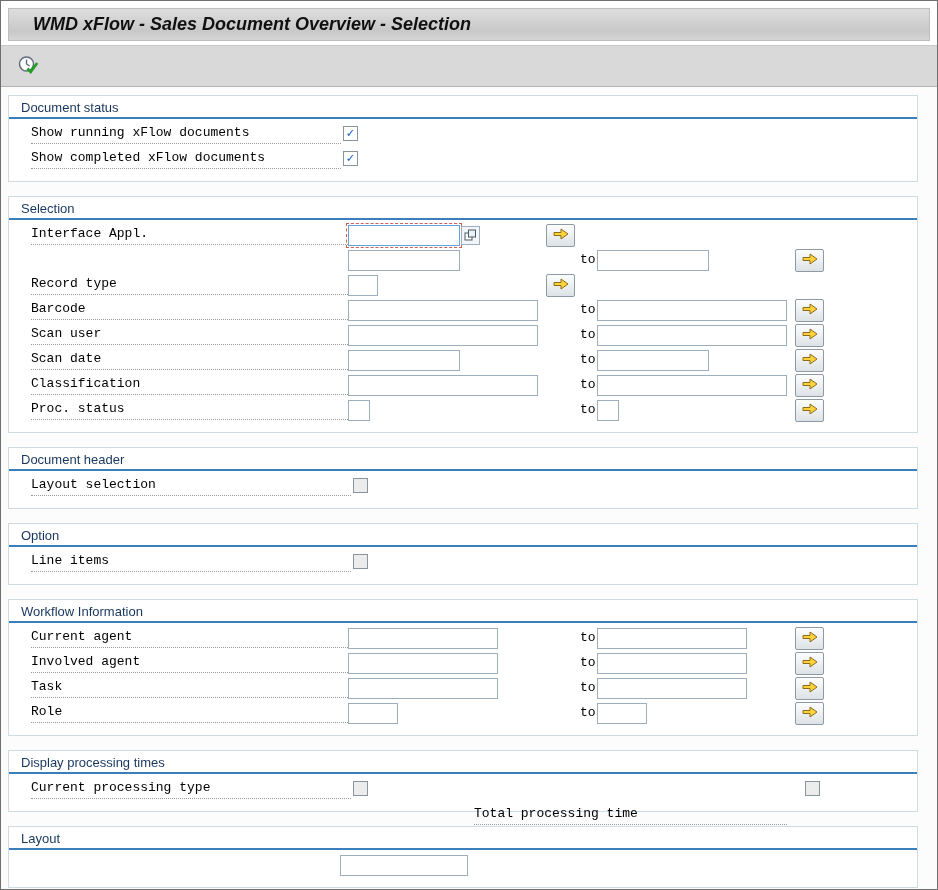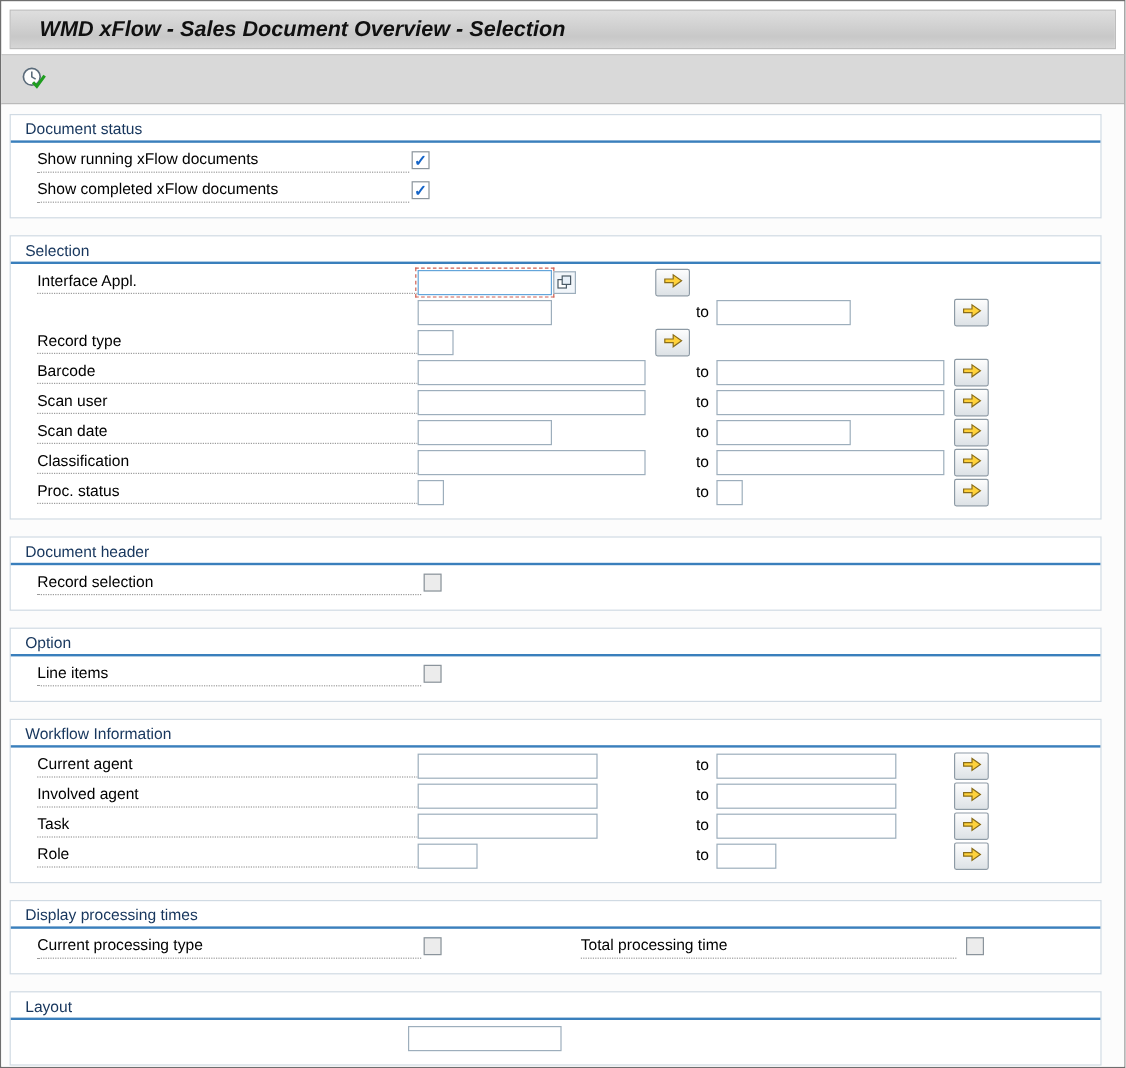--- a/index.html
+++ b/index.html
@@ -21,30 +21,30 @@
     border-top:1px solid #c9c9c9; border-bottom:1px solid #b2b2b2;
     display:flex; align-items:center; padding-left:12px;
   }
   .tb-btn { width:30px; height:30px; background:transparent; border:1px solid transparent; border-radius:2px; padding:2px; cursor:pointer; }
 
   .content { padding:8px 19px 0 7px; background:#fcfcfc; height:802px; }
 
   .section { position:relative; margin:0 0 14px 0; background:#ffffff; border:1px solid #d0dae3; }
   .sec-title { font-size:13px; color:#17365d; padding:4px 0 2px 12px; }
   .sec-rule { border-top:2px solid #3a7fbc; }
-  .rows { padding:4px 0 8px 0; }
+  .rows { padding:4px 0 8px 0;font-family:Liberation Mono, monospace; }
 
   .frow { position:relative; height:25px; }
   .lbl { position:absolute; left:22px; top:2px; height:19px; font-size:13px; color:#000;
          border-bottom:1px dotted #9b9b9b; white-space:nowrap; overflow:hidden; }
   .w-to-field { width:317px; }
   .w-to-cb1  { width:310px; }
   .w-to-cb2  { width:320px; }
   .w-variant { width:307px; }
-  .lbl2 { left:475px; width:313px; }
+  .lbl2 { left:465px; width:313px;margin-top:26px; }
 
   .fld { position:absolute; top:1px; height:21px; border:1px solid #9daebc; background:#fff;
          font-size:13px; padding:0 3px; font-family:inherit; }
   .fld.focused { border:1px solid #63a5da; outline:1px dashed #cf5f52; outline-offset:1px; }
   .pos-f1 { left:339px; } .pos-f2 { left:588px; }
   .w112{width:112px;} .w190{width:190px;} .w150{width:150px;} .w30{width:30px;} .w22{width:22px;} .w50{width:50px;} .w128{width:128px;}
 
   .to { position:absolute; left:536px; top:3px; font-size:13px; color:#000;margin-left:35px; }
 
   .msel { position:absolute; top:0; width:29px; height:23px; padding:0; cursor:pointer;
@@ -224,21 +224,21 @@
         </div>
 
       </div>
     </div>
 
     <div class="section">
       <div class="sec-title">Document header</div>
       <div class="sec-rule"></div>
       <div class="rows">
         <div class="frow">
-          <span class="lbl w-to-cb2">Record selection</span>
+          <span class="lbl w-to-cb2">Layout selection</span>
           <span class="cb cb-2">
               <span class="mark"></span>
             </span>
         </div>
       </div>
     </div>
 
     <div class="section">
       <div class="sec-title">Option</div>
       <div class="sec-rule"></div>

